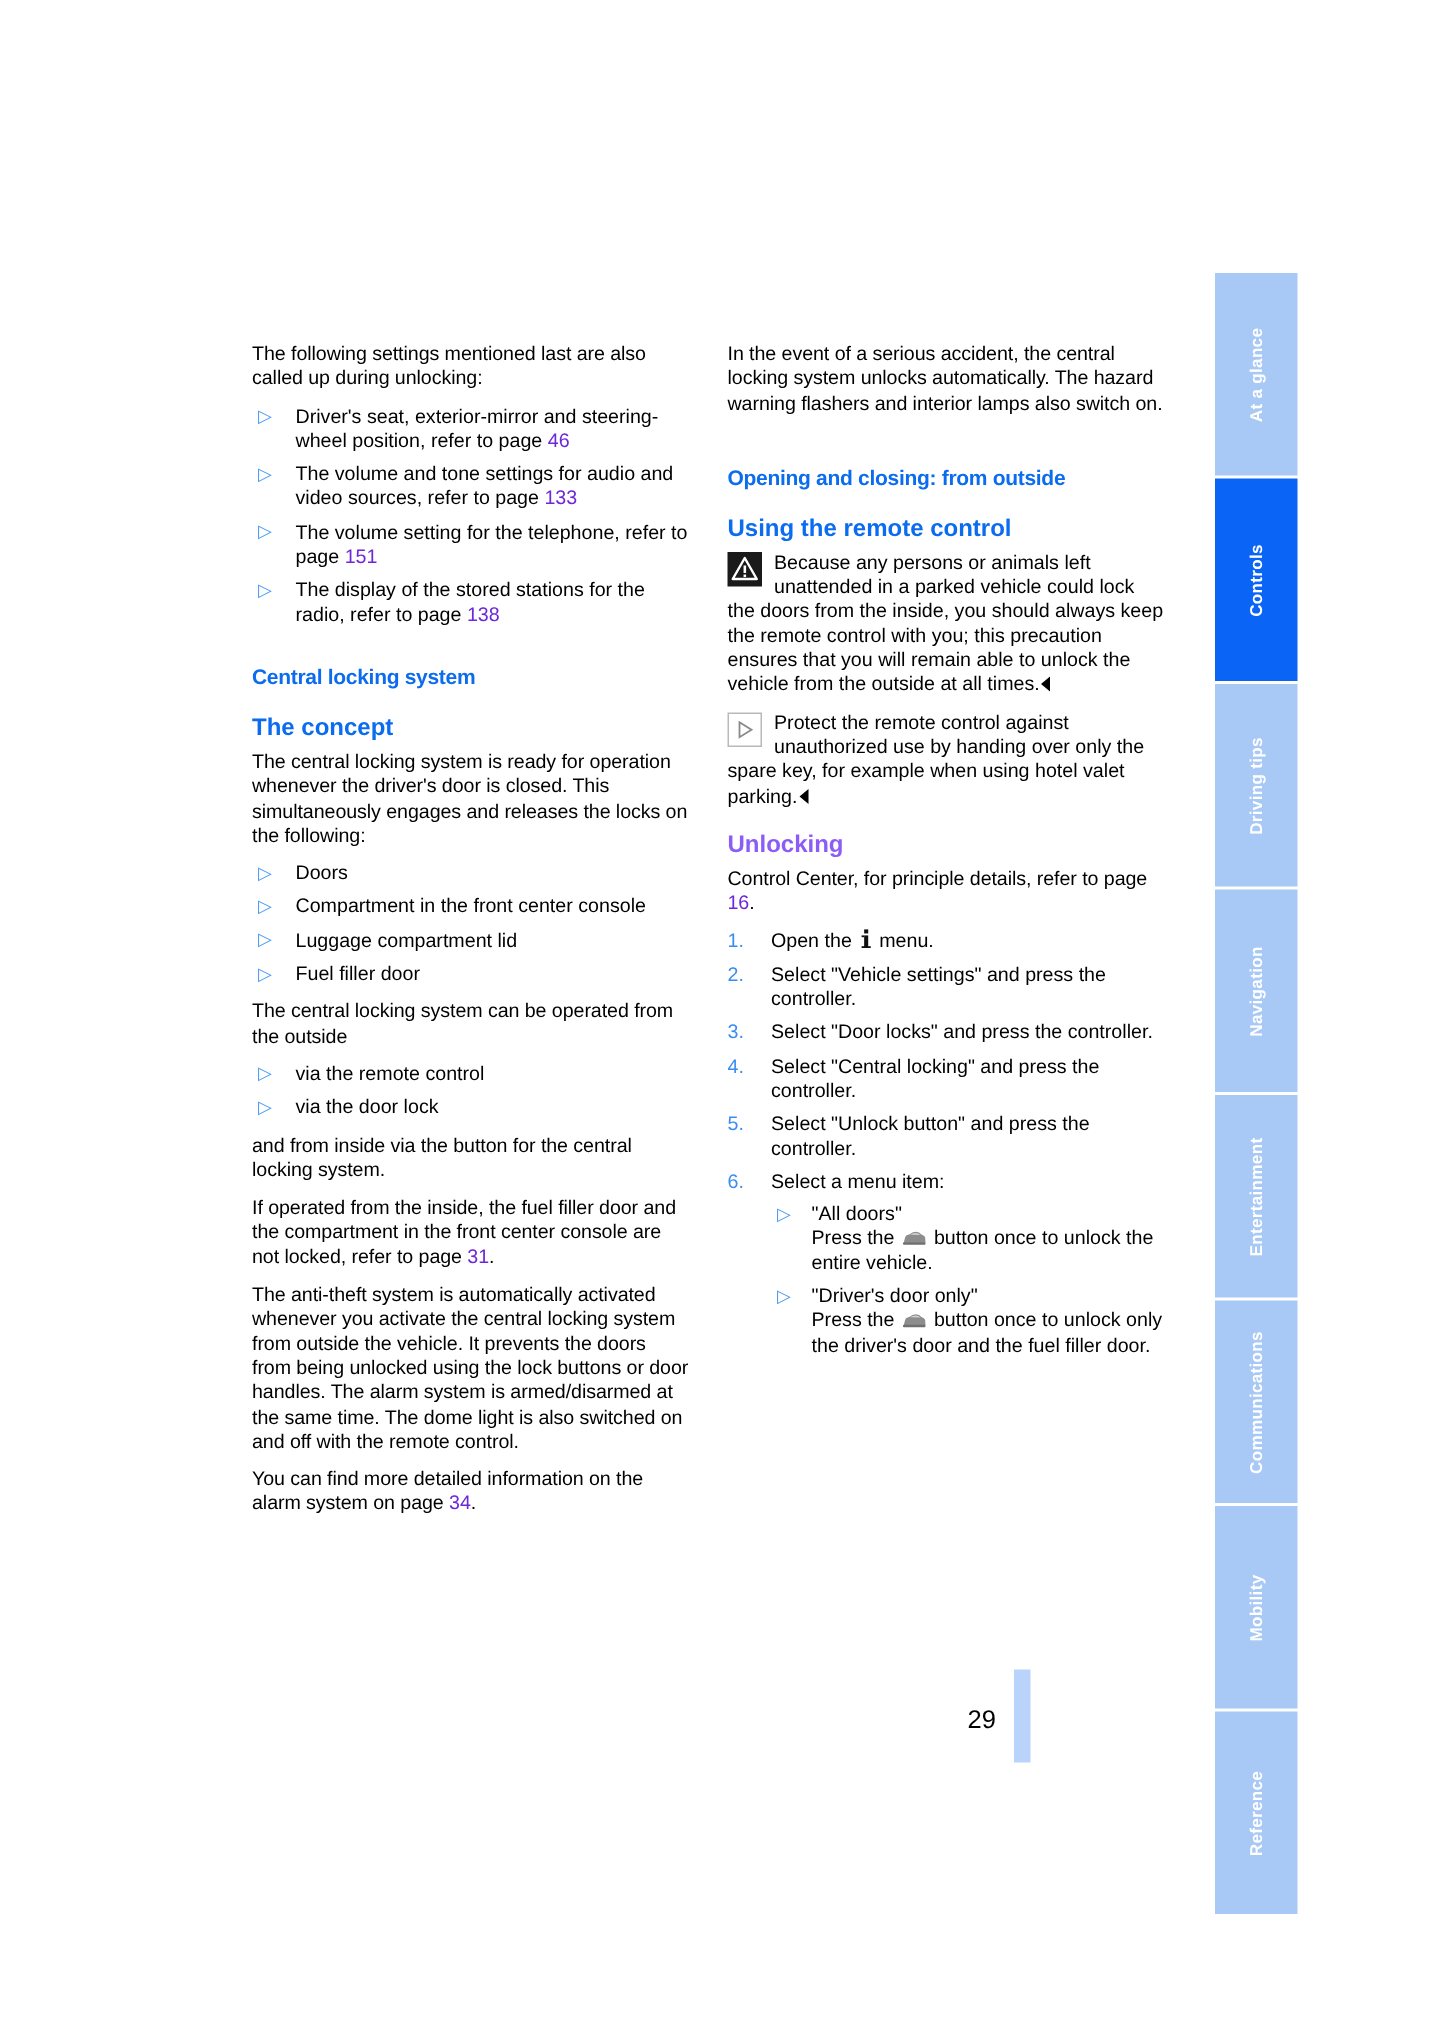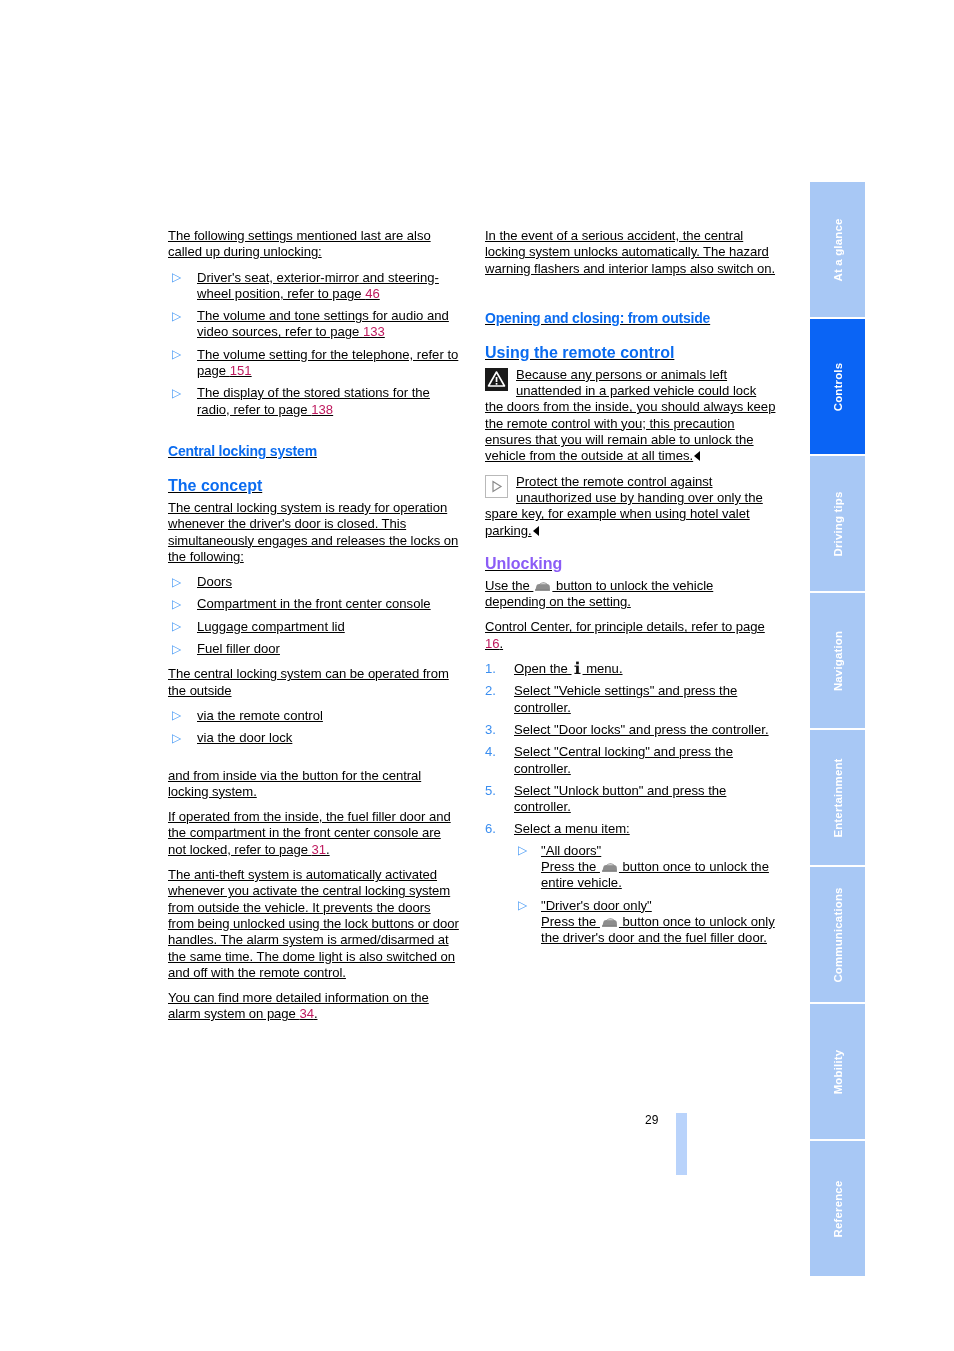--- a/index.html
+++ b/index.html
@@ -28,21 +28,20 @@
   .columns {
     position: absolute;
     left: 168px;
     top: 228px;
     width: 600px;
   }
   .col {
     position: absolute;
     top: 0;
     width: 291px;
-    text-decoration: underline;
   }
   .col-left  { left: 0px; }
   .col-right { left: 317px; }
 
   p, .para {
     margin: 0 0 9px 0;
     font-size: 13.1px;
     line-height: 16.3px;
     letter-spacing: -0.05px;
   }
@@ -162,21 +161,21 @@
     margin: 0 1px;
   }
   .ico-i {
     display: inline-block;
     width: 9px;
     height: 14px;
     vertical-align: -2px;
     margin: 0 1px;
   }
 
-  .lnk { color: #be185d; }
+  .lnk { color: #6d28d9; }
 
   
   .rail {
     position: absolute;
     left: 810px;
     top: 182px;
     width: 55px;
     height: 988px;
   }
   .tab {
@@ -199,22 +198,22 @@
   }
   .tab.active {
     background: #0a64f5;
     color: #ffffff;
   }
 
   
   .pageno {
     position: absolute;
     left: 645px;
-    top: 1113px;
-    font-size: 12px;
+    top: 1137px;
+    font-size: 17px;
     color: #000;
   }
   .page-bar {
     position: absolute;
     left: 676px;
     top: 1113px;
     width: 11px;
     height: 62px;
     background: #b9d3fb;
   }
@@ -280,21 +279,21 @@
         <li>
           <span class="tri-glyph">▷</span>
           <span>via the remote control</span>
         </li>
         <li>
           <span class="tri-glyph">▷</span>
           <span>via the door lock</span>
         </li>
       </ul>
 
-      <p class="para" style="margin-top:21px">and from inside via the button for the central locking system.</p>
+      <p class="para" style="margin-top:9px">and from inside via the button for the central locking system.</p>
 
       <p class="para"><span>If operated from the inside, the fuel filler door and the compartment in the front center console are not locked, refer to page </span><span class="lnk">31</span><span>.</span></p>
 
       <p class="para">The anti-theft system is automatically activated whenever you activate the central locking system from outside the vehicle. It prevents the doors from being unlocked using the lock buttons or door handles. The alarm system is armed/disarmed at the same time. The dome light is also switched on and off with the remote control.</p>
 
       <p class="para"><span>You can find more detailed information on the alarm system on page </span><span class="lnk">34</span><span>.</span></p>
 
     </div>
 
     <div class="col col-right">
@@ -320,25 +319,20 @@
         <span class="cal-icon icon-note">
           <svg width="15" height="15" viewBox="0 0 15 15" aria-hidden="true">
             <polygon points="4,2.5 12,7.5 4,12.5" fill="none" stroke="#8a8a8a" stroke-width="1.2"></polygon>
           </svg>
         </span>
         <span>Protect the remote control against unauthorized use by handing over only the spare key, for example when using hotel valet parking.</span><span class="cal-end"></span>
       </div>
 
       <h2 class="sub light" style="margin-top:16px">Unlocking</h2>
 
-      <p class="para"><span>Use the </span><span class="ico-car"><svg width="17" height="12" viewBox="0 0 17 12" aria-hidden="true">
-              <path d="M1.5 9.5 L2.4 6 Q2.8 4.6 4 4.3 L5.5 3.9 Q7 2.2 9.5 2.2 Q12 2.2 13.3 4 L14.6 4.6 Q15.7 5.2 15.8 6.4 L16 9.5 Z" fill="#8d8d8d"></path>
-              <rect x="1" y="9.2" width="15" height="1.6" rx="0.6" fill="#6f6f6f"></rect>
-              <path d="M5.8 4.2 Q7.2 3 9.3 3 Q11.5 3 12.6 4.3 Z" fill="#d2d2d2"></path>
-            </svg></span><span> button to unlock the vehicle depending on the setting.</span></p>
 
       <p class="para"><span>Control Center, for principle details, refer to page </span><span class="lnk">16</span><span>.</span></p>
 
       <ol class="steps">
 
         <li>
           <span class="num">1.</span><span>Open the </span><span class="ico-i"><svg width="9" height="14" viewBox="0 0 9 14" aria-hidden="true">
                 <rect x="3.1" y="0.6" width="2.7" height="2.7" fill="#111"></rect>
                 <rect x="3.1" y="4.6" width="2.7" height="8.4" fill="#111"></rect>
                 <rect x="1.4" y="4.6" width="1.7" height="1.2" fill="#111"></rect>

